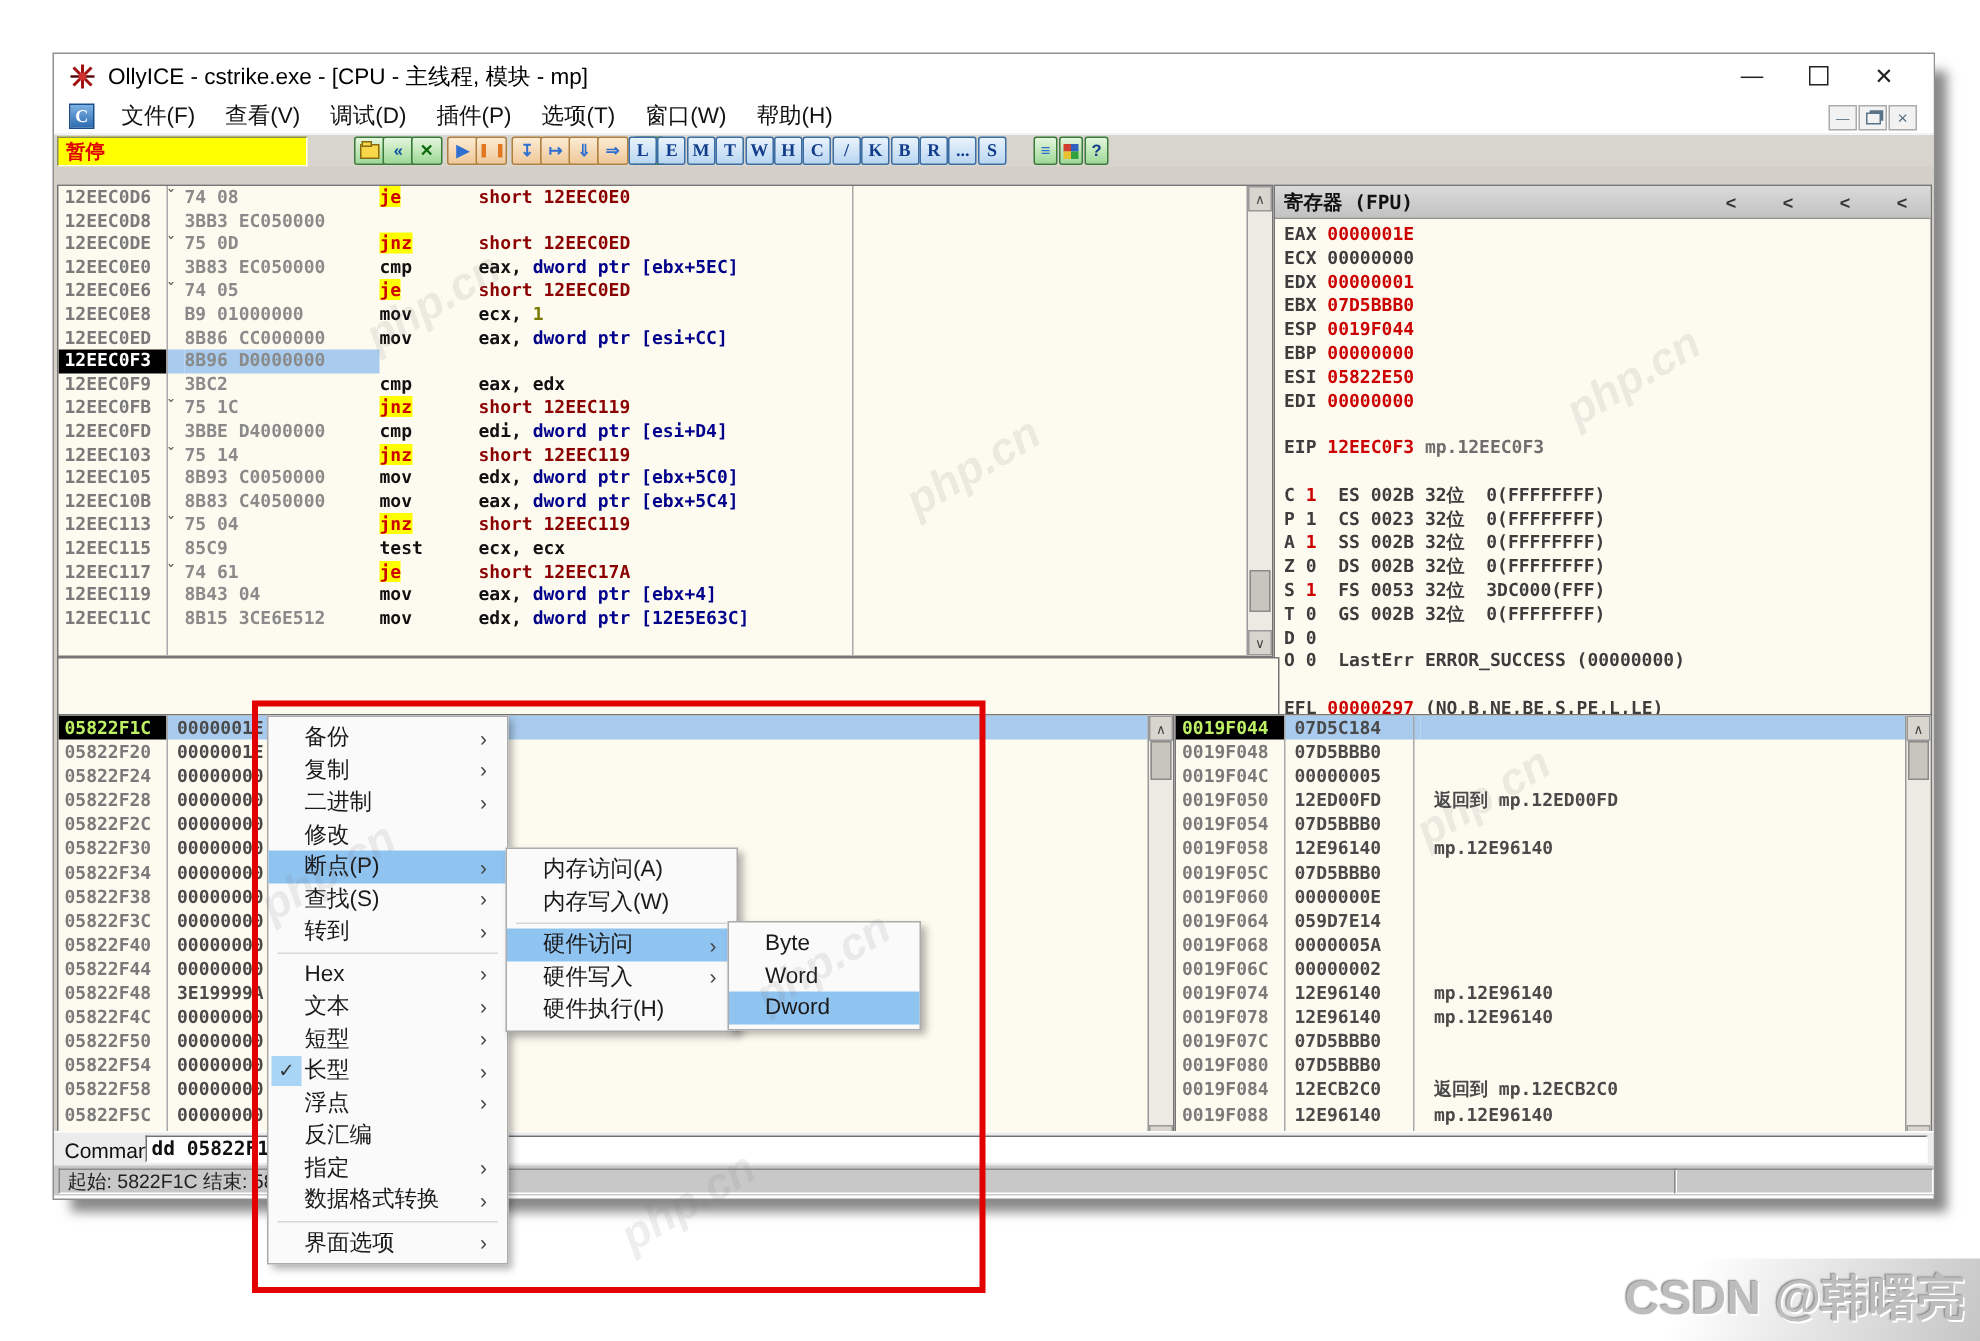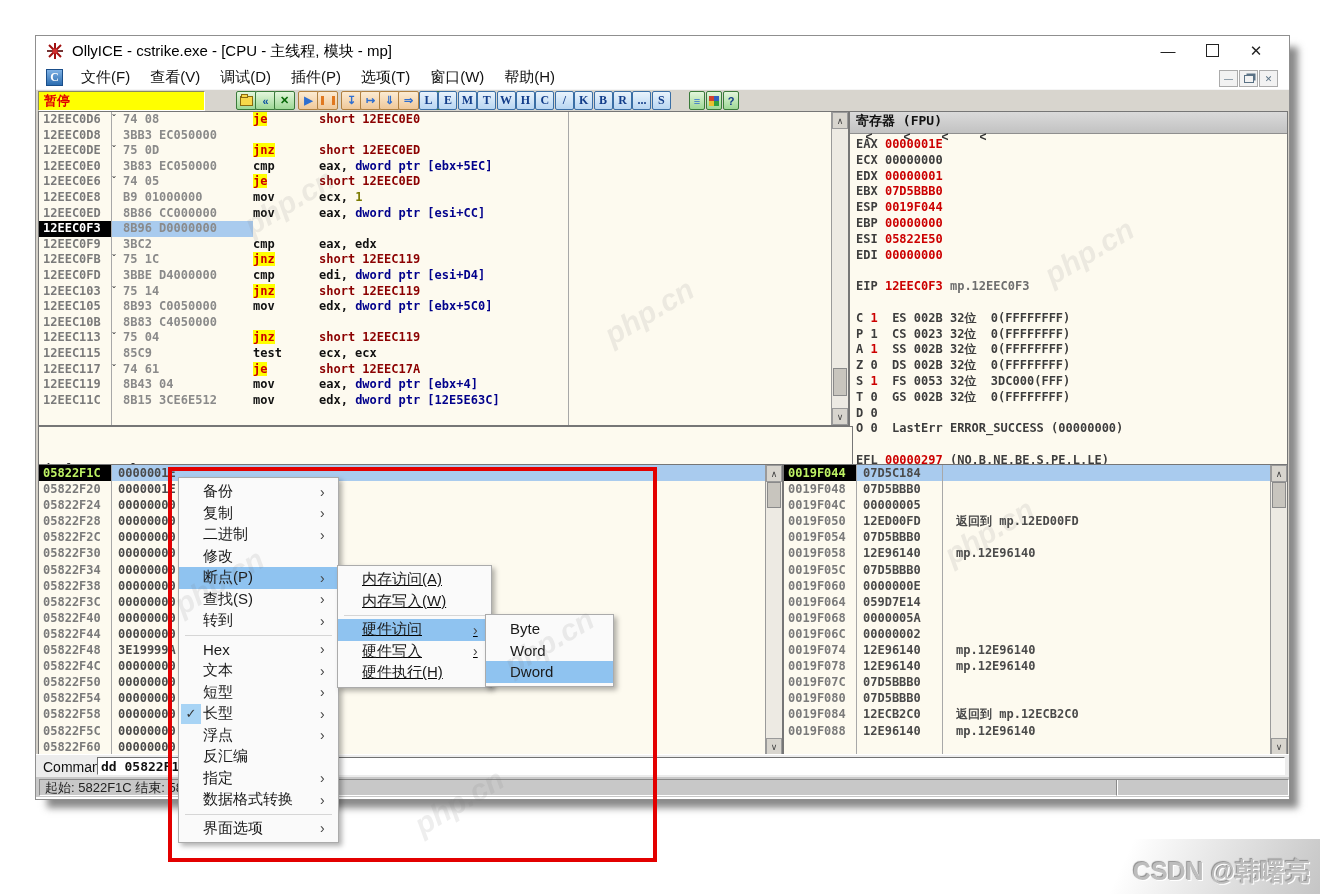--- a/index.html
+++ b/index.html
@@ -38,21 +38,21 @@
   .tbtn.blue{background:linear-gradient(#E9F3FC,#B9D6F2);border:1px solid #3A6EA5;color:#123D8A;
              font-family:"Liberation Serif",serif;font-size:12px;}
   .fold{width:11px;height:8px;background:#F8D84A;border:1px solid #8a6a10;position:relative;}
   .fold::before{content:"";position:absolute;left:0;top:-3px;width:5px;height:2px;background:#F8D84A;border:1px solid #8a6a10;}
   .pbars{width:8px;height:9px;border-left:3px solid #E07820;border-right:3px solid #E07820;}
   .quad{width:10px;height:10px;display:grid;grid-template-columns:5px 5px;grid-template-rows:5px 5px;}
   .quad i:nth-child(1){background:#D04030;}.quad i:nth-child(2){background:#3060C0;}
   .quad i:nth-child(3){background:#E8C030;}.quad i:nth-child(4){background:#30A040;}
   
   #content{left:0;top:75px;right:0;height:643px;background:#D4D0C8;}
-  .pane{position:absolute;background:#FDFAEF;border:1px solid #767676;overflow:hidden;}
+  .pane{position:absolute;background:#FDFAEF;border:1px solid #767676;overflow:hidden;margin-top:12px;}
   #disasm{left:2px;top:0;width:809px;height:313px;}
   #regs{left:813px;top:0;width:437px;height:353px;}
   #infopane{left:2px;top:315px;width:809px;height:36px;}
   #dump{left:2px;top:353px;width:743px;height:290px;}
   #stack{left:747px;top:353px;width:503px;height:290px;}
   .vline{position:absolute;top:0;bottom:0;width:1px;background:#A8A8A8;}
   
   .drow{height:15.6px;line-height:15.6px;display:flex;}
   .drow .a{width:68px;padding-left:4px;color:#7a7a7a;flex:none;}
   .drow .j{width:12px;color:#555;font-size:10px;flex:none;}
@@ -66,21 +66,21 @@
   .drow.sel .j,.drow.sel .b,.drow.sel .i{background:#A9CBEE;}
   .rline{height:15.8px;line-height:15.8px;padding-left:6px;color:#3d3d3d;}
   .mrow{height:16.1px;line-height:16.1px;display:flex;color:#4a4a4a;}
   .mrow .a{width:68px;padding-left:4px;color:#7a7a7a;flex:none;}
   .mrow .v{width:84px;padding-left:7px;flex:none;}
   .mrow .c{flex:1;padding-left:9px;}
   .mrow.sel .a{background:#000;color:#bef264;}
   .mrow.sel .v,.mrow.sel .c{background:#A9CBEE;}
   
   #reghdr{height:21px;background:linear-gradient(#DADADA,#C2C2C2);border-bottom:1px solid #8f8f8f;
-          display:flex;color:#111;flex-direction:column;}
+          display:flex;align-items:center;color:#111;}
   #reghdr .t{padding-left:6px;font-size:13px;flex:1;}
   .hdr-arrow{width:38px;text-align:center;color:#333;font-size:12px;font-weight:bold;}
   
   .sbar-v{position:absolute;top:0;bottom:0;width:16px;background:#EDEAE3;border-left:1px solid #9a9a9a;}
   .sbtn{position:absolute;left:0;right:0;height:15px;background:#D8D5CE;border:1px solid #9a9a9a;
         display:flex;align-items:center;justify-content:center;font-size:9px;color:#444;}
   .sthumb{position:absolute;left:1px;right:1px;background:#C8C5BE;border:1px solid #8a8a8a;}
   
   #cmdbar{left:0;top:718px;right:0;height:23px;background:#ECECEC;border-top:1px solid #fff;}
   #cmd-label{left:7px;top:4px;font-size:14px;color:#111;}
@@ -95,29 +95,29 @@
          padding:3px 0;}
   .citem{height:21.5px;display:flex;align-items:center;font-size:15px;color:#1a1a1a;}
   .citem .cicon{width:24px;flex:none;display:flex;align-items:center;justify-content:center;}
   .citem .cicon.chk{background:#A8D4F5;width:20px;height:20px;margin-left:2px;margin-right:2px;
                     font-size:13px;color:#333;}
   .citem .clabel{flex:1;}
   .citem .carrow{width:18px;color:#444;font-size:14px;flex:none;}
   .citem.hl{background:#8FC3F0;}
   .msep{height:1px;background:#D6D6D6;margin:3px 6px;}
   #ctxmenu{left:178px;top:477px;width:159px;z-index:30;}
-  #submenu1{left:337px;top:565px;width:153px;z-index:31;text-decoration:underline;}
+  #submenu1{left:337px;top:565px;width:153px;z-index:31;}
   #submenu2{left:485px;top:614px;width:127px;z-index:32;}
   
   #redrect{left:168px;top:467px;width:481px;height:387px;border:4px solid #E30000;z-index:50;pointer-events:none;}
   .phpwm{position:absolute;color:rgba(125,125,125,.13);font-size:30px;font-weight:bold;font-style:italic;
          transform:rotate(-31deg);z-index:45;pointer-events:none;}
   #corner-shade{right:0;bottom:0;width:300px;height:55px;
       background:linear-gradient(115deg,rgba(255,255,255,0) 35%,rgba(110,110,110,.4) 100%);}
-  #csdn-wm{right:10px;bottom:6px;font-size:25px;font-weight:bold;color:#BDBDBD;
+  #csdn-wm{right:10px;bottom:6px;font-size:32px;font-weight:bold;color:#BDBDBD;
            text-shadow:1px 1px 0 #fff,-1px -1px 1px #8f8f8f;}
 </style>
 </head>
 <body>
 
 <div class="abs" id="window">
 
   <div class="abs" id="titlebar">
     <svg class="abs" id="title-icon" viewBox="0 0 18 18">
       <g stroke="#A01010" stroke-width="2">
@@ -209,21 +209,21 @@
           <div class="drow mono"><span class="a">12EEC0E0</span><span class="j"></span><span class="b">3B83 EC050000</span><span class="i"><span class="mncol"><span class="mn">cmp</span></span><span class="seg ">eax, </span><span class="seg mem">dword ptr [ebx+5EC]</span></span></div>
           <div class="drow mono"><span class="a">12EEC0E6</span><span class="j">ˇ</span><span class="b">74 05</span><span class="i"><span class="mncol"><span class="mn hl">je</span></span><span class="seg jmp">short 12EEC0ED</span></span></div>
           <div class="drow mono"><span class="a">12EEC0E8</span><span class="j"></span><span class="b">B9 01000000</span><span class="i"><span class="mncol"><span class="mn">mov</span></span><span class="seg ">ecx, </span><span class="seg imm">1</span></span></div>
           <div class="drow mono"><span class="a">12EEC0ED</span><span class="j"></span><span class="b">8B86 CC000000</span><span class="i"><span class="mncol"><span class="mn">mov</span></span><span class="seg ">eax, </span><span class="seg mem">dword ptr [esi+CC]</span></span></div>
           <div class="drow mono sel"><span class="a">12EEC0F3</span><span class="j"></span><span class="b">8B96 D0000000</span></div>
           <div class="drow mono"><span class="a">12EEC0F9</span><span class="j"></span><span class="b">3BC2</span><span class="i"><span class="mncol"><span class="mn">cmp</span></span><span class="seg ">eax, edx</span></span></div>
           <div class="drow mono"><span class="a">12EEC0FB</span><span class="j">ˇ</span><span class="b">75 1C</span><span class="i"><span class="mncol"><span class="mn hl">jnz</span></span><span class="seg jmp">short 12EEC119</span></span></div>
           <div class="drow mono"><span class="a">12EEC0FD</span><span class="j"></span><span class="b">3BBE D4000000</span><span class="i"><span class="mncol"><span class="mn">cmp</span></span><span class="seg ">edi, </span><span class="seg mem">dword ptr [esi+D4]</span></span></div>
           <div class="drow mono"><span class="a">12EEC103</span><span class="j">ˇ</span><span class="b">75 14</span><span class="i"><span class="mncol"><span class="mn hl">jnz</span></span><span class="seg jmp">short 12EEC119</span></span></div>
           <div class="drow mono"><span class="a">12EEC105</span><span class="j"></span><span class="b">8B93 C0050000</span><span class="i"><span class="mncol"><span class="mn">mov</span></span><span class="seg ">edx, </span><span class="seg mem">dword ptr [ebx+5C0]</span></span></div>
-          <div class="drow mono"><span class="a">12EEC10B</span><span class="j"></span><span class="b">8B83 C4050000</span></div>
+          <div class="drow mono"><span class="a">12EEC10B</span><span class="j"></span><span class="b">8B83 C4050000</span><span class="i"><span class="mncol"><span class="mn">mov</span></span><span class="seg ">eax, </span><span class="seg mem">dword ptr [ebx+5C4]</span></span></div>
           <div class="drow mono"><span class="a">12EEC113</span><span class="j">ˇ</span><span class="b">75 04</span><span class="i"><span class="mncol"><span class="mn hl">jnz</span></span><span class="seg jmp">short 12EEC119</span></span></div>
           <div class="drow mono"><span class="a">12EEC115</span><span class="j"></span><span class="b">85C9</span><span class="i"><span class="mncol"><span class="mn">test</span></span><span class="seg ">ecx, ecx</span></span></div>
           <div class="drow mono"><span class="a">12EEC117</span><span class="j">ˇ</span><span class="b">74 61</span><span class="i"><span class="mncol"><span class="mn hl">je</span></span><span class="seg jmp">short 12EEC17A</span></span></div>
           <div class="drow mono"><span class="a">12EEC119</span><span class="j"></span><span class="b">8B43 04</span><span class="i"><span class="mncol"><span class="mn">mov</span></span><span class="seg ">eax, </span><span class="seg mem">dword ptr [ebx+4]</span></span></div>
           <div class="drow mono"><span class="a">12EEC11C</span><span class="j"></span><span class="b">8B15 3CE6E512</span><span class="i"><span class="mncol"><span class="mn">mov</span></span><span class="seg ">edx, </span><span class="seg mem">dword ptr [12E5E63C]</span></span></div>
         </div>
       <div class="vline" style="left:72px"></div>
       <div class="vline" style="left:529px"></div>
       <div class="sbar-v" style="right:0">
         <div class="sbtn" style="top:0">∧</div>

